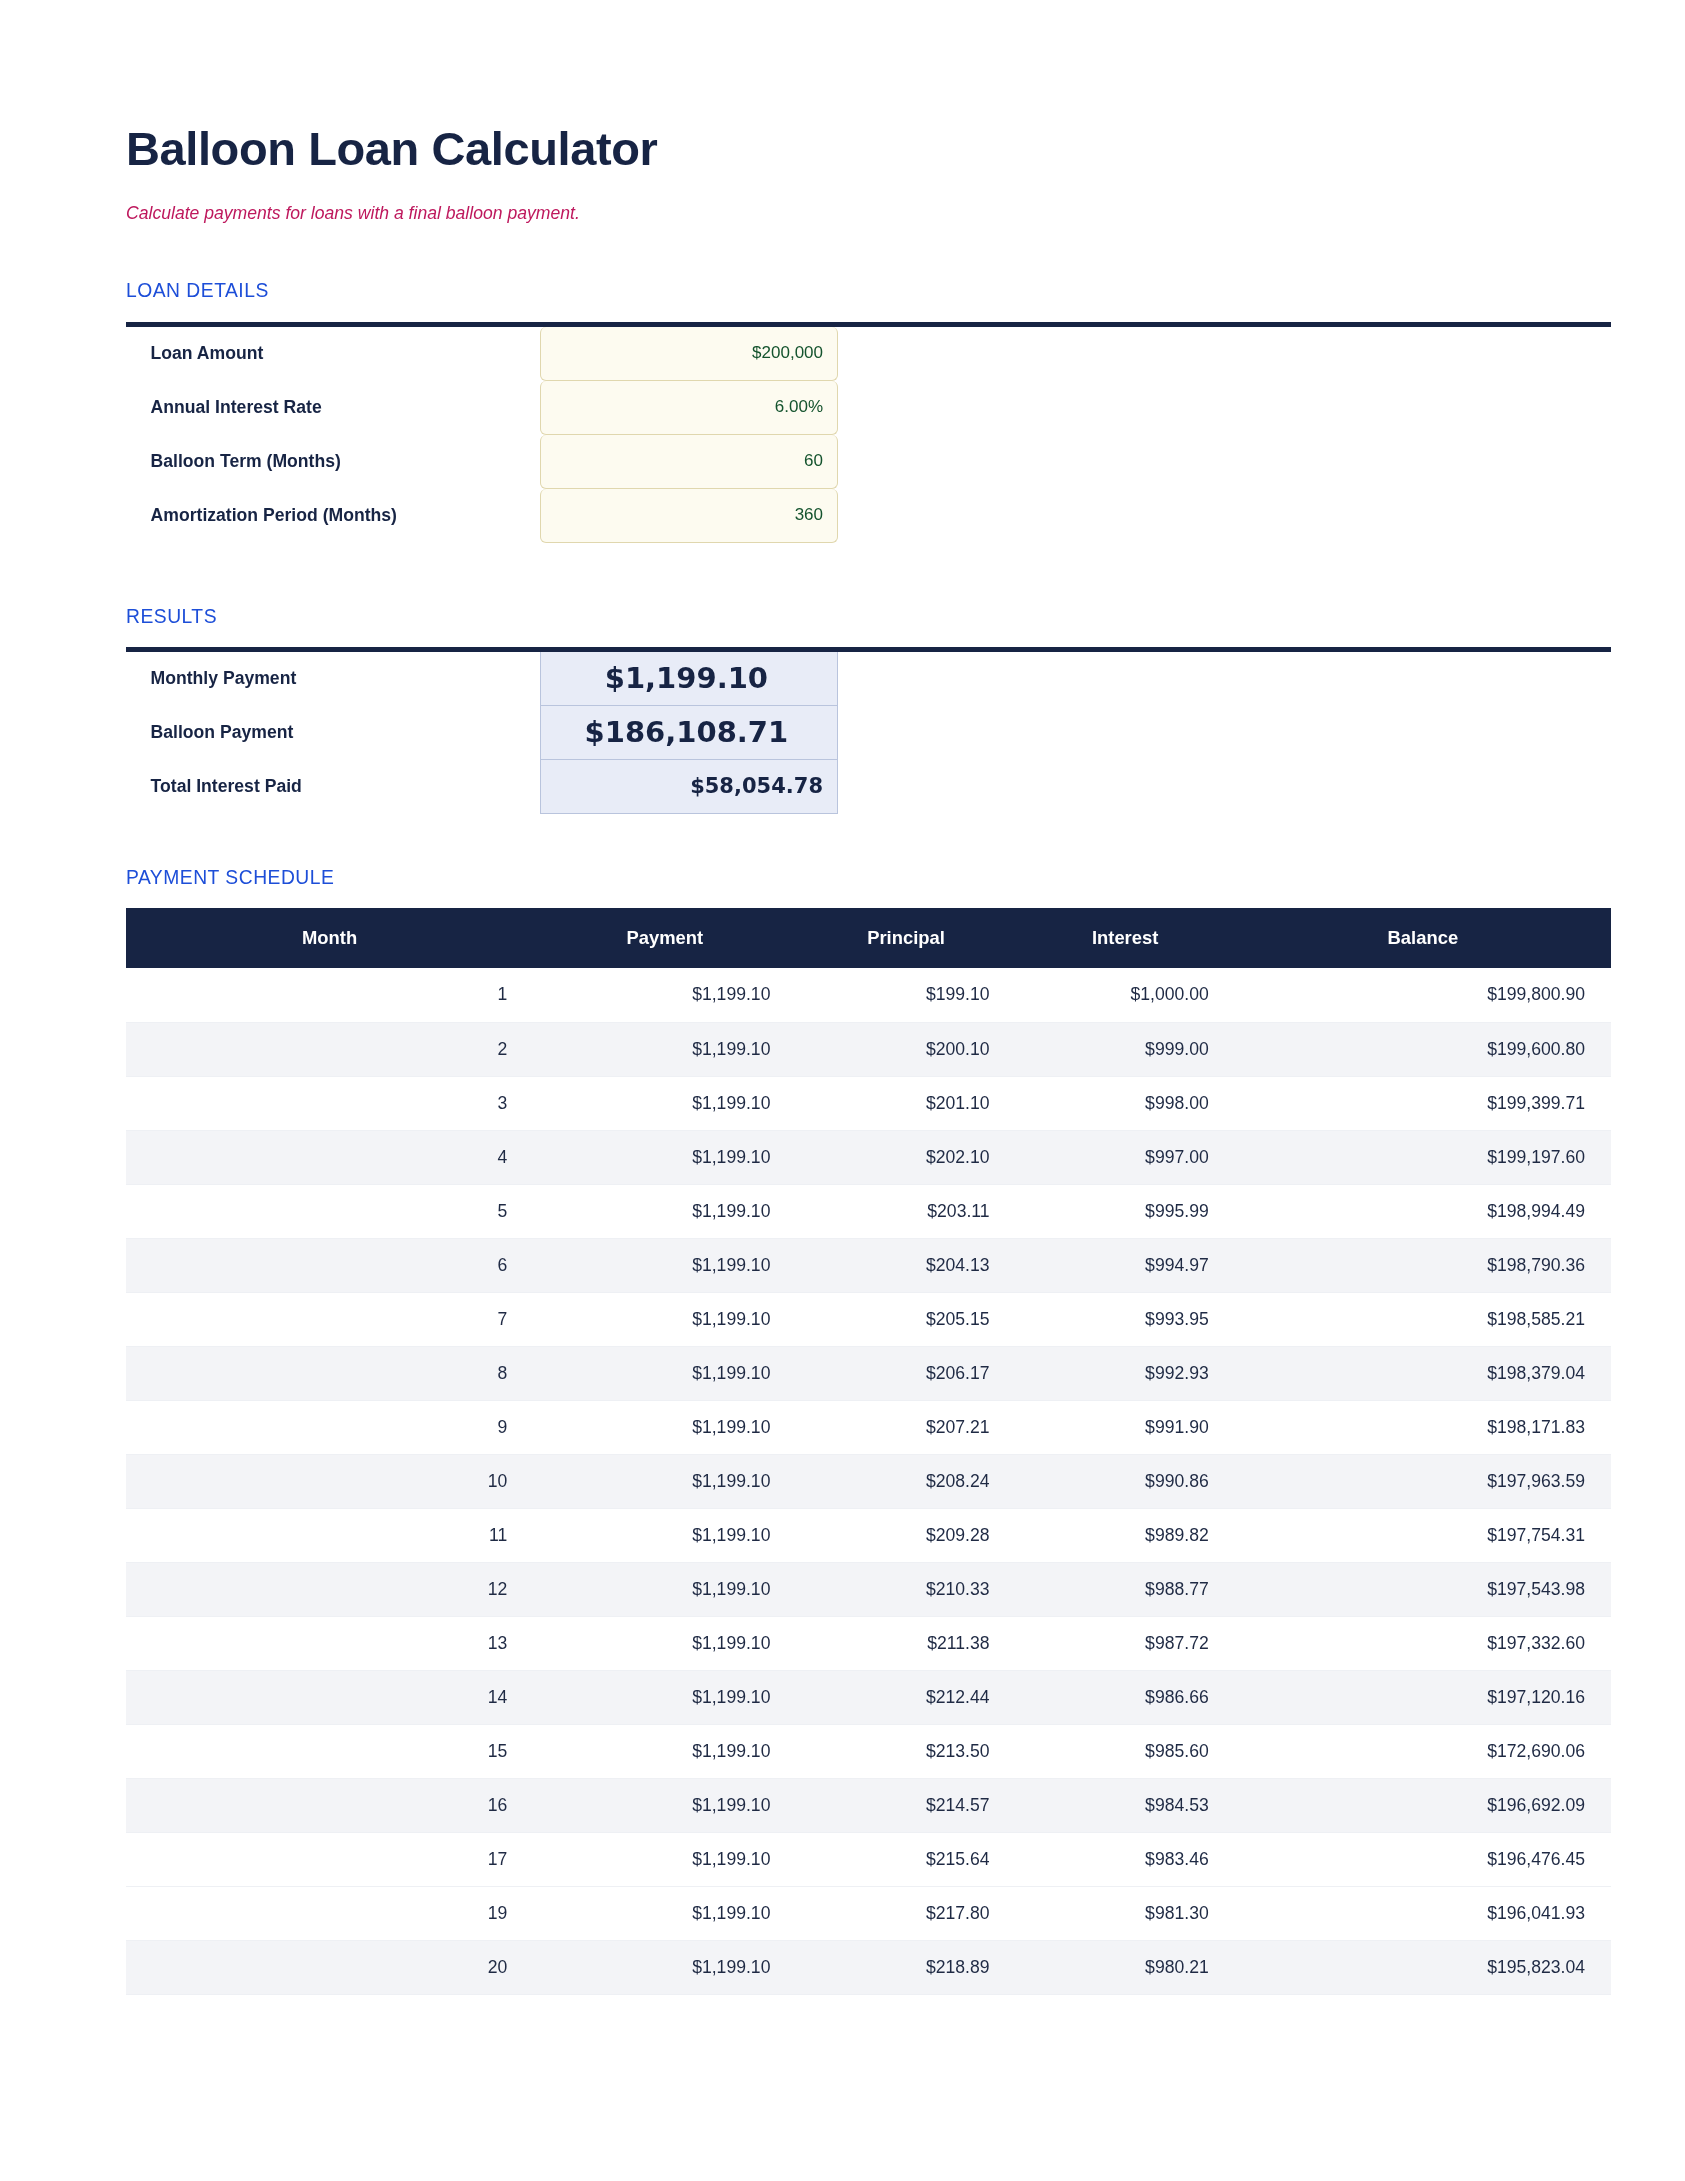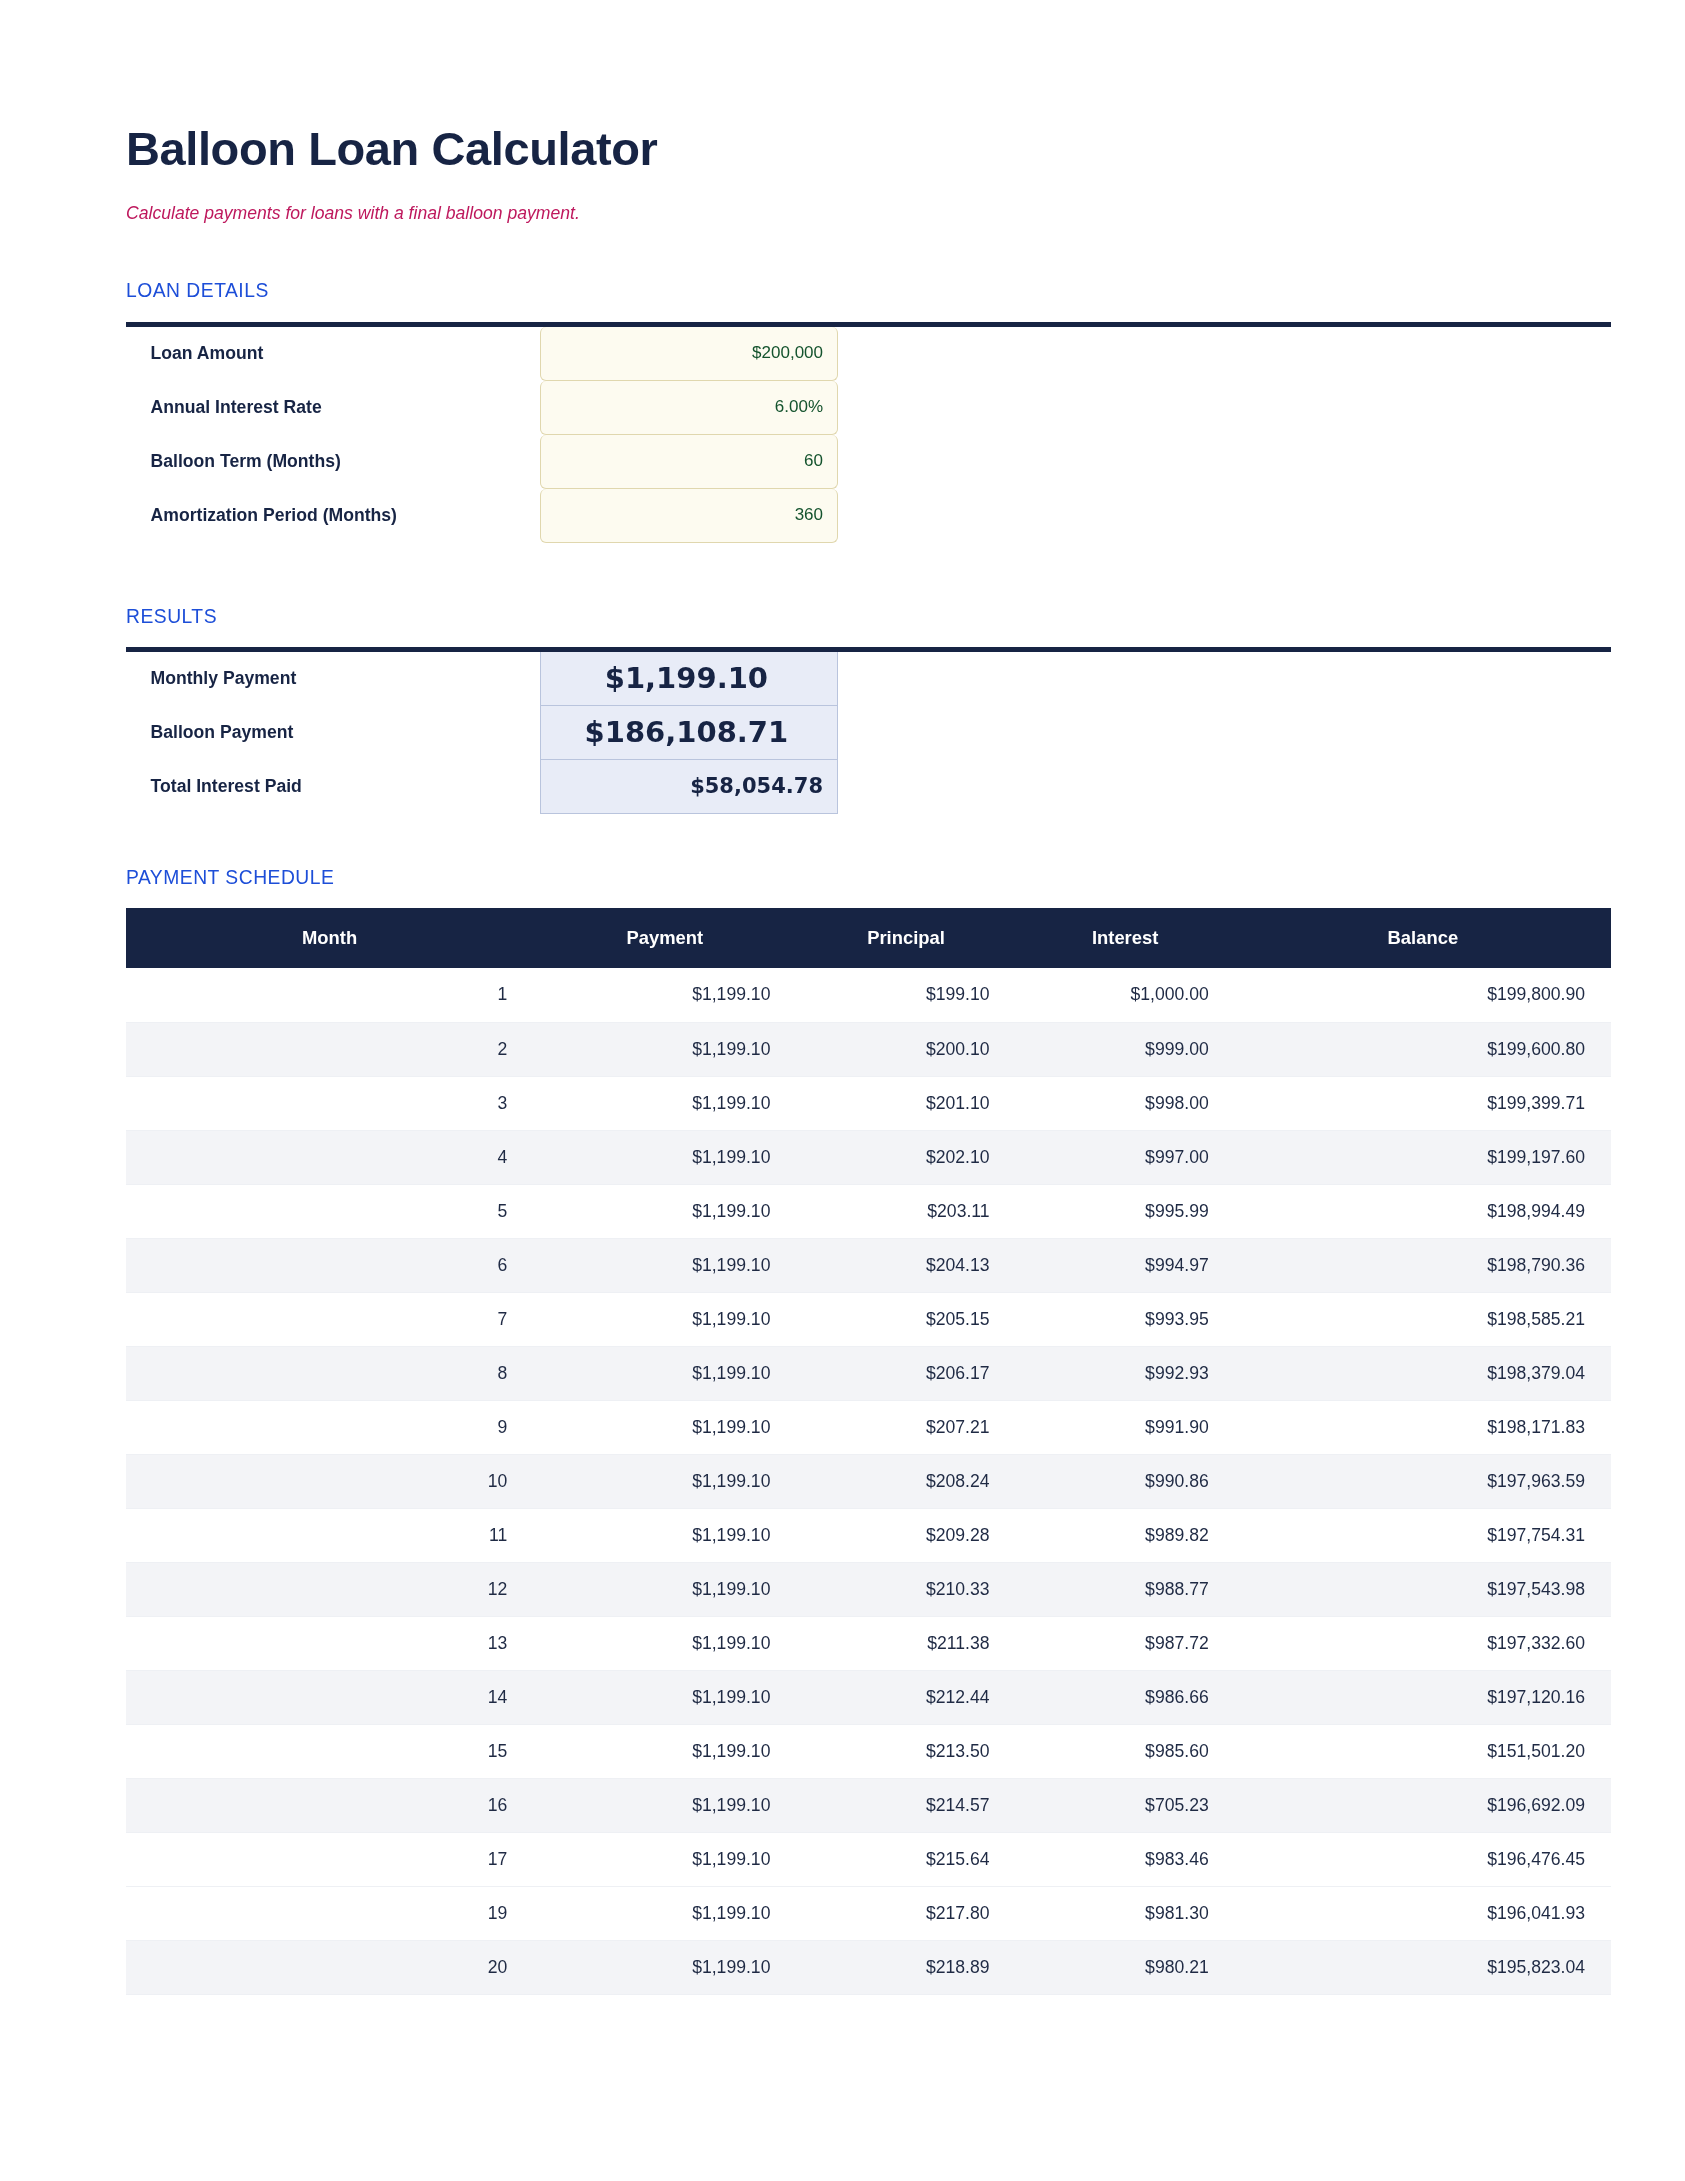--- a/index.html
+++ b/index.html
@@ -347,27 +347,27 @@
           <td>$1,199.10</td>
           <td>$212.44</td>
           <td>$986.66</td>
           <td>$197,120.16</td>
         </tr>
         <tr>
           <td>15</td>
           <td>$1,199.10</td>
           <td>$213.50</td>
           <td>$985.60</td>
-          <td>$151,501.20</td>
+          <td>$172,690.06</td>
         </tr>
         <tr class="alt">
           <td>16</td>
           <td>$1,199.10</td>
           <td>$214.57</td>
-          <td>$705.23</td>
+          <td>$984.53</td>
           <td>$196,692.09</td>
         </tr>
         <tr>
           <td>17</td>
           <td>$1,199.10</td>
           <td>$215.64</td>
           <td>$983.46</td>
           <td>$196,476.45</td>
         </tr>
         <tr>

